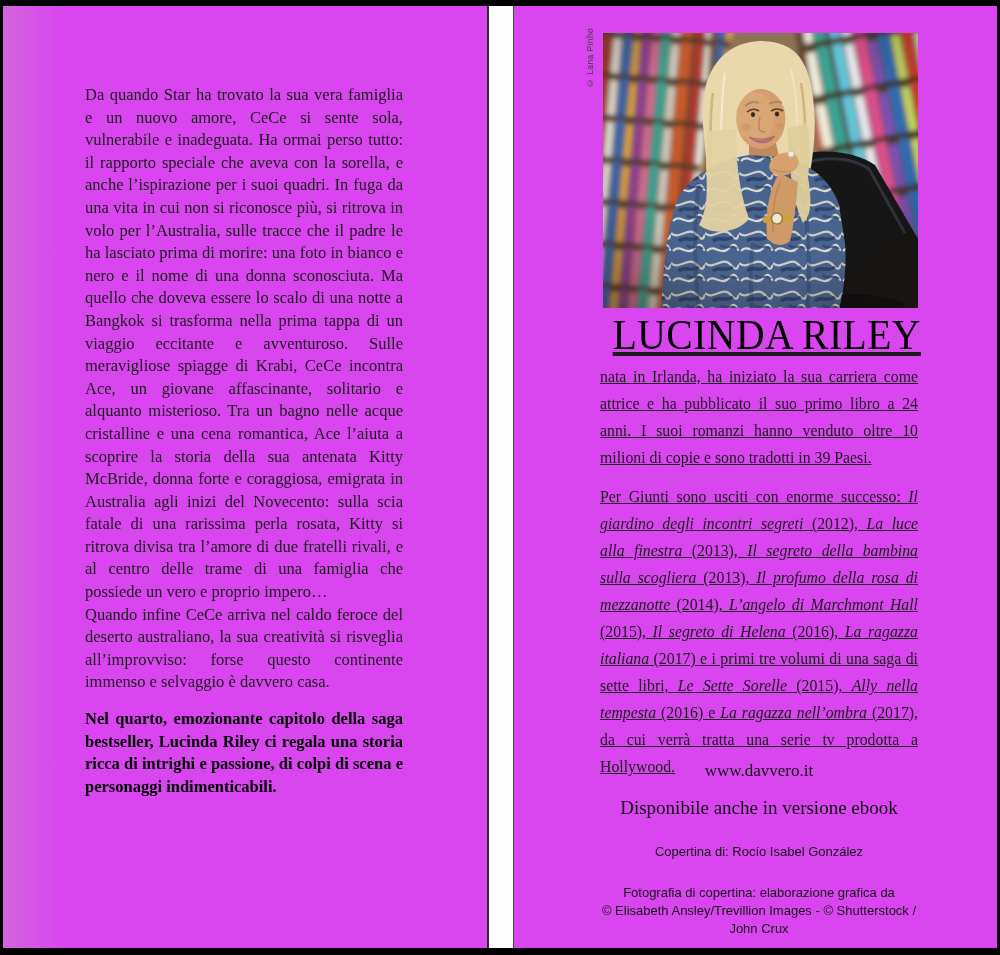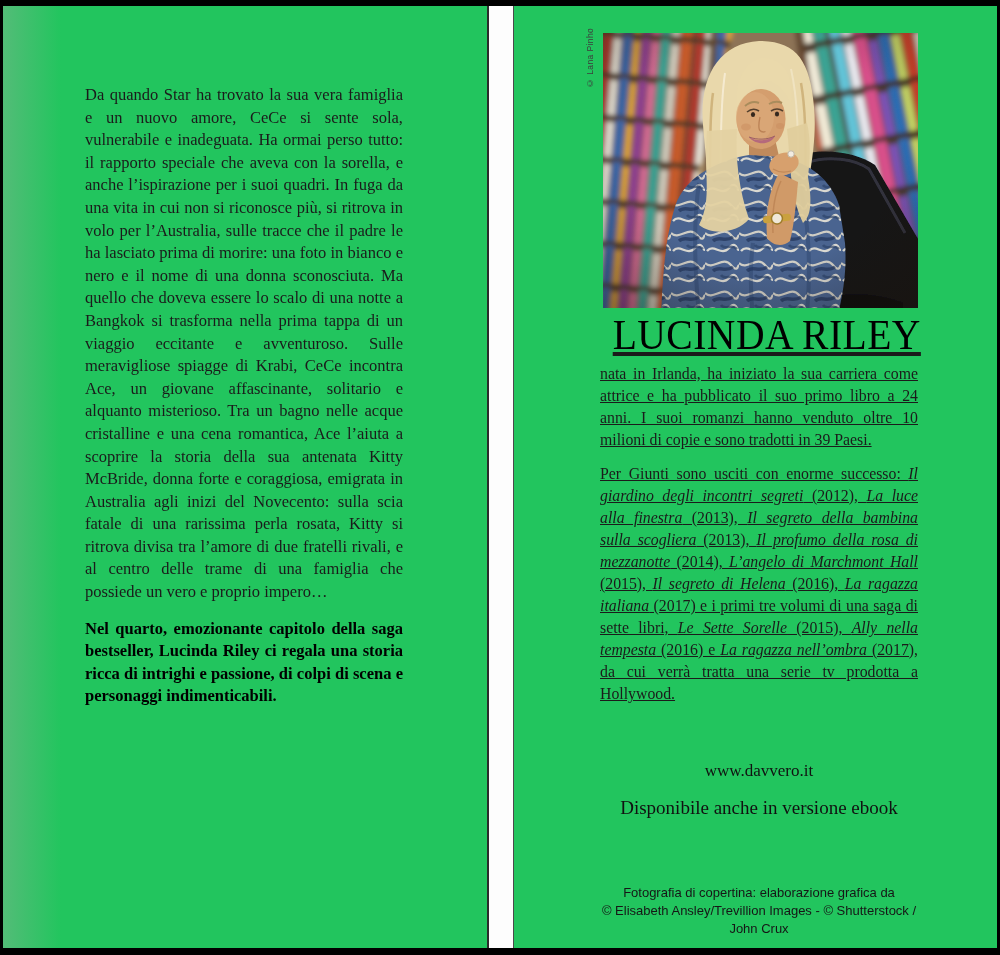--- a/index.html
+++ b/index.html
@@ -1,17 +1,17 @@
 <!DOCTYPE html>
 <html lang="it"><head>
 <meta charset="utf-8">
 <style>
   html,body{margin:0;padding:0;background:#ffffff;}
   body{width:1000px;height:955px;position:relative;font-family:"Liberation Serif","DejaVu Serif",serif;}
-  .sheet{position:absolute;inset:0;background:#22c55e;overflow:hidden;padding-left:12px;}
+  .sheet{position:absolute;inset:0;background:#d946ef;overflow:hidden;padding-left:12px;}
   .frame{position:absolute;background:#000;}
   .frame.top{left:0;top:0;width:1000px;height:6px;}
   .frame.bottom{left:0;top:948px;width:1000px;height:7px;}
   .frame.left{left:0;top:0;width:3px;height:955px;}
   .frame.right{left:997px;top:0;width:3px;height:955px;}
   .spine-line{position:absolute;top:6px;height:942px;}
   .spine-line.a{left:487px;width:2px;background:#2b2b2b;}
   .spine-line.b{left:513px;width:1px;background:#4a4a4a;}
   .spine-gap{position:absolute;left:489px;top:6px;width:24px;height:942px;background:#fdfdfd;}
   .page-curl{position:absolute;left:3px;top:6px;width:58px;height:942px;
@@ -24,41 +24,42 @@
   .blurb p.highlight{margin-top:14px;font-weight:700;color:#000;}
 
   
   .photo-wrap{position:absolute;left:603px;top:33px;width:315px;height:275px;overflow:hidden;}
   .photo-credit{position:absolute;left:585px;top:30px;width:12px;height:58px;
     font-family:"Liberation Sans","DejaVu Sans",sans-serif;font-size:8.5px;color:#3d3d3d;
     letter-spacing:0.4px;white-space:nowrap;writing-mode:vertical-rl;transform:rotate(180deg);}
   .author-col{position:absolute;left:600px;top:312px;width:318px;color:#1b1b1b;text-decoration:underline;}
   .author-name{font-size:43px;line-height:46px;letter-spacing:0.5px;white-space:nowrap;
     transform:scaleX(0.92);transform-origin:center;text-align:center;color:#000;}
-  .bio{font-size:15.8px;line-height:22px;text-align:justify;margin:0;hyphens:auto;}
+  .bio{font-size:15.8px;line-height:27px;text-align:justify;margin:0;hyphens:auto;}
   .bio.intro{margin-top:5px;}
   .bio.books{margin-top:12px;}
   .bio em{font-style:italic;}
   .center-line{position:absolute;left:600px;width:318px;text-align:center;color:#111;}
   .website{top:761px;font-size:17px;}
   .ebook{top:797px;font-size:19px;}
   .credits-sm{font-family:"Liberation Sans","DejaVu Sans",sans-serif;font-size:13px;line-height:21px;color:#161616;}
   .credits-a{top:841px;}
   .credits-b{top:884px;line-height:18px;}
 </style>
 </head>
 <body>
 
 <div class="sheet">
 
   <div class="page-curl"></div>
 
   <div>
     <div class="blurb">
       <p>Da quando Star ha trovato la sua vera famiglia e un nuovo amore, CeCe si sente sola, vulnerabile e inadeguata. Ha ormai perso tutto: il rapporto speciale che aveva con la sorella, e anche l’ispirazione per i suoi quadri. In fuga da una vita in cui non si riconosce più, si ritrova in volo per l’Australia, sulle tracce che il padre le ha lasciato prima di morire: una foto in bianco e nero e il nome di una donna sconosciuta. Ma quello che doveva essere lo scalo di una notte a Bangkok si trasforma nella prima tappa di un viaggio eccitante e avventuroso. Sulle meravigliose spiagge di Krabi, CeCe incontra Ace, un giovane affascinante, solitario e alquanto misterioso. Tra un bagno nelle acque cristalline e una cena romantica, Ace l’aiuta a scoprire la storia della sua antenata Kitty McBride, donna forte e coraggiosa, emigrata in Australia agli inizi del Novecento: sulla scia fatale di una rarissima perla rosata, Kitty si ritrova divisa tra l’amore di due fratelli rivali, e al centro delle trame di una famiglia che possiede un vero e proprio impero…</p>
+      <p>Quando infine CeCe arriva nel caldo feroce del deserto australiano, la sua creatività si risveglia all’improvviso: forse questo continente immenso e selvaggio è davvero casa.</p>
       <p class="highlight">Nel quarto, emozionante capitolo della saga bestseller, Lucinda Riley ci regala una storia ricca di intrighi e passione, di colpi di scena e personaggi indimenticabili.</p>
     </div>
   </div>
 
   <div class="spine-gap"></div>
   <div class="spine-line a"></div>
   <div class="spine-line b"></div>
 
   <div>
 
@@ -193,20 +194,21 @@
     <div class="author-col">
       <div class="author-name">LUCINDA RILEY</div>
       <p class="bio intro">nata in Irlanda, ha iniziato la sua carriera come attrice e ha pubblicato il suo primo libro a 24 anni. I suoi romanzi hanno venduto oltre 10 milioni di copie e sono tradotti in 39 Paesi.</p>
       <p class="bio books"><span>Per Giunti sono usciti con enorme successo: </span><em>Il giardino degli incontri segreti</em><span> (2012), </span><em>La luce alla finestra</em><span> (2013), </span><em>Il segreto della bambina sulla scogliera</em><span> (2013), </span><em>Il profumo della rosa di mezzanotte</em><span> (2014), </span><em>L’angelo di Marchmont Hall</em><span> (2015), </span><em>Il segreto di Helena</em><span> (2016), </span><em>La ragazza italiana</em><span> (2017) e i primi tre volumi di una saga di sette libri, </span><em>Le Sette Sorelle</em><span> (2015), </span><em>Ally nella tempesta</em><span> (2016) e </span><em>La ragazza nell’ombra</em><span> (2017), da cui verrà tratta una serie tv prodotta a Hollywood.</span></p>
     </div>
 
     <div class="center-line website">www.davvero.it</div>
     <div class="center-line ebook">Disponibile anche in versione ebook</div>
 
     <div class="center-line credits-sm credits-a">
+      <div>Copertina di: Rocío Isabel González</div>
     </div>
     <div class="center-line credits-sm credits-b">
       <div>Fotografia di copertina: elaborazione grafica da</div>
       <div>© Elisabeth Ansley/Trevillion Images - © Shutterstock / John Crux</div>
     </div>
   </div>
 
   <div class="frame top"></div>
   <div class="frame bottom"></div>
   <div class="frame left"></div>

